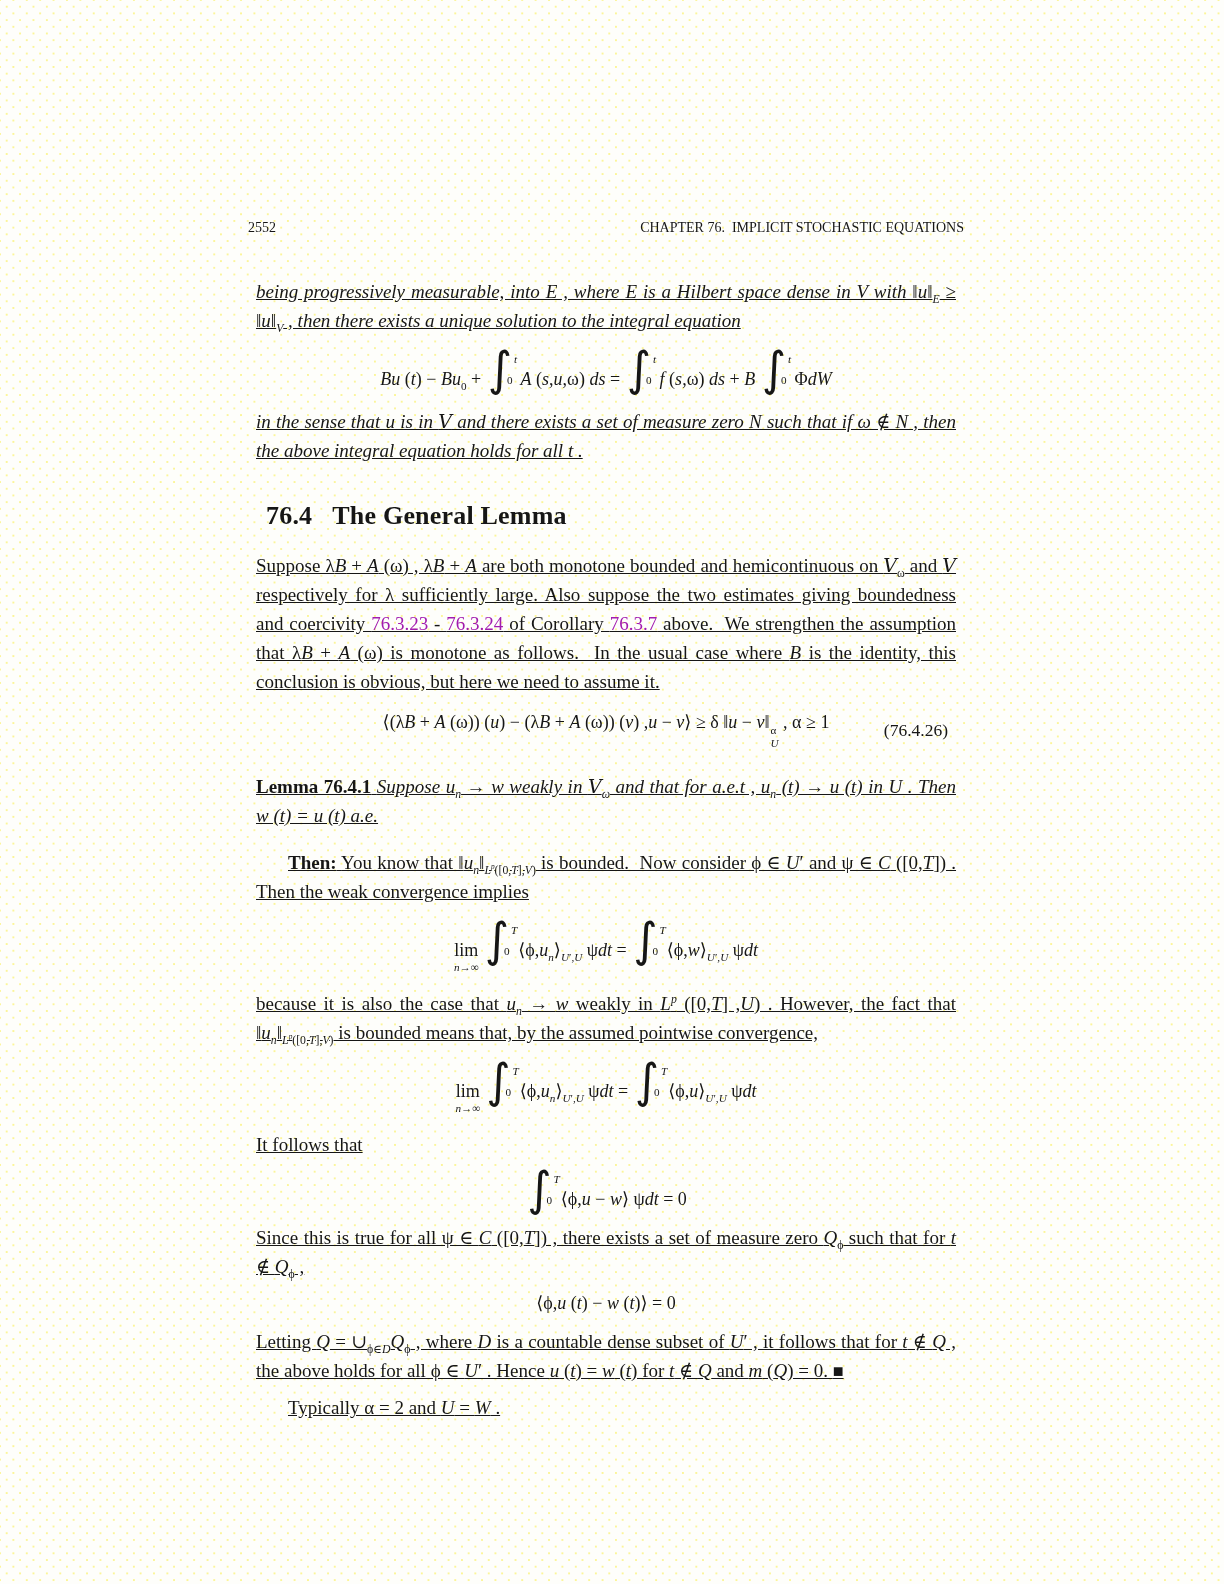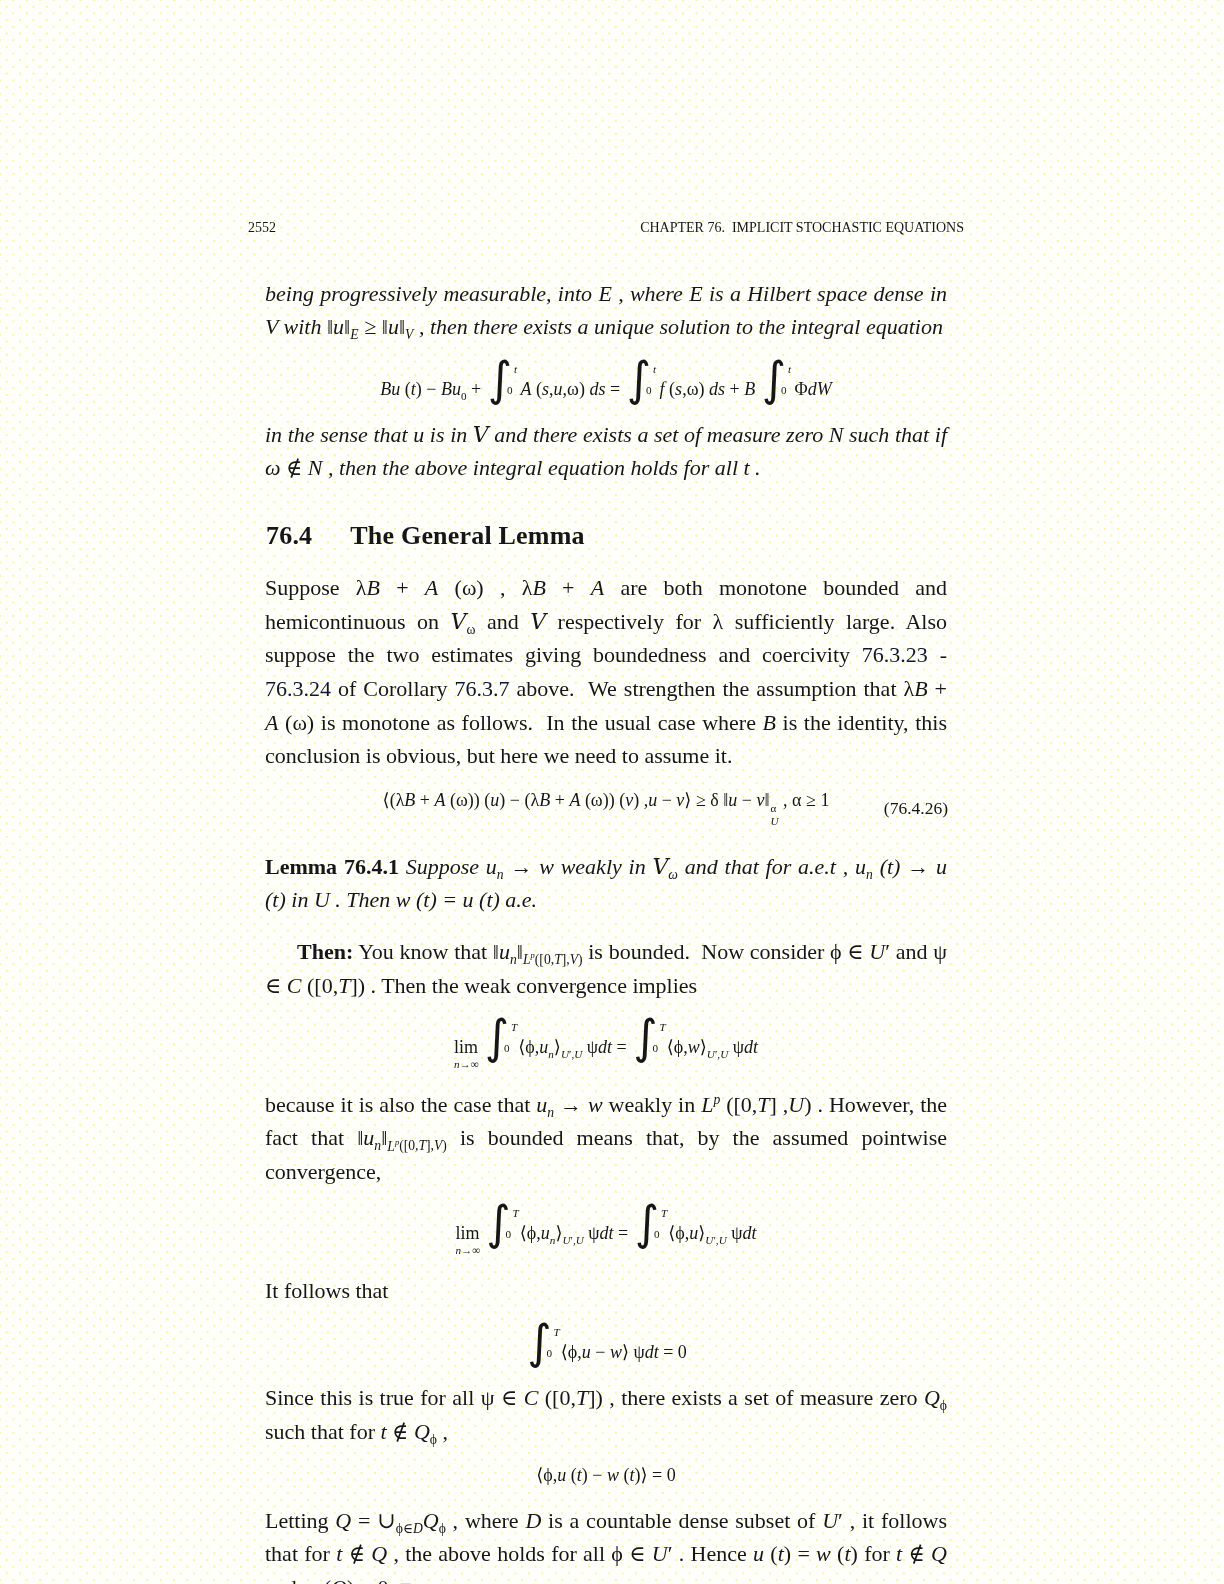--- a/index.html
+++ b/index.html
@@ -9,44 +9,44 @@
     background-image:
       radial-gradient(circle, rgba(250,240,100,0.65) 1px, transparent 1.4px),
       radial-gradient(circle, rgba(250,240,100,0.65) 1px, transparent 1.4px);
     background-size:13.4px 13.4px,13.4px 13.4px;
     background-position:0 0,6.7px 6.7px;
     font-family:"Liberation Serif","DejaVu Serif","DejaVu Sans",serif;
     color:#161616;
   }
   .page{width:716px;margin-left:248px;padding-top:220px;}
   .hdr{display:flex;justify-content:space-between;font-size:14px;line-height:1.2;}
-  p{margin:17px;font-size:22px;line-height:1.53;text-align:justify;}
+  p{margin:8px;font-size:19px;line-height:1.53;text-align:justify;text-decoration:underline;}
   .it{font-style:italic;}
   .scr{font-style:italic;font-family:"DejaVu Serif",serif;}
   .mt-para1{margin-top:40px;}
   .sec{font-size:26px;font-weight:bold;margin:36px 0 20px 18px;letter-spacing:0.2px;}
-  .sec .num{margin-right:38px;}
+  .sec .num{margin-right:20px;}
   .mt-lemma{margin-top:22px;}
   .mt-proof{margin-top:18px;}
   .indent{text-indent:32px;}
   b.lbl{font-weight:bold;}
-  .ref{color:#0f172a;text-decoration:none;cursor:pointer;}
+  .ref{color:#a21caf;text-decoration:none;cursor:pointer;}
   .qed{font-size:0.95em;}
   
   .eq{position:relative;display:flex;justify-content:center;align-items:center;
       margin:16px 0;font-size:18px;line-height:1.2;}
   .eq.small{margin:12px 0;}
   sub,sup{font-size:0.62em;line-height:0;}
   .iw{display:inline-flex;align-items:center;margin:0 3px 0 2px;}
   .isym{font-size:2.6em;line-height:0.8;font-style:italic;font-family:"DejaVu Sans",sans-serif;}
   .ilims{display:inline-flex;flex-direction:column;justify-content:space-between;
          height:2.7em;font-size:0.62em;line-height:1;}
   .ilims .top{transform:translate(2px,-1px);}
   .ilims .bot{transform:translate(-5px,1px);}
-  .limop{display:inline-flex;flex-direction:column;line-height:1;
+  .limop{display:inline-flex;flex-direction:column;align-items:center;line-height:1;
          margin-right:4px;}
   .limop .lsub{font-size:0.62em;margin-top:3px;}
   .ss{display:inline-flex;flex-direction:column;align-items:flex-start;font-size:0.62em;
       line-height:1.15;vertical-align:-0.55em;margin-left:1px;}
   .eq .tag{position:absolute;right:16px;font-size:17.5px;}
 </style>
 </head>
 <body>
 
 <div class="page">

